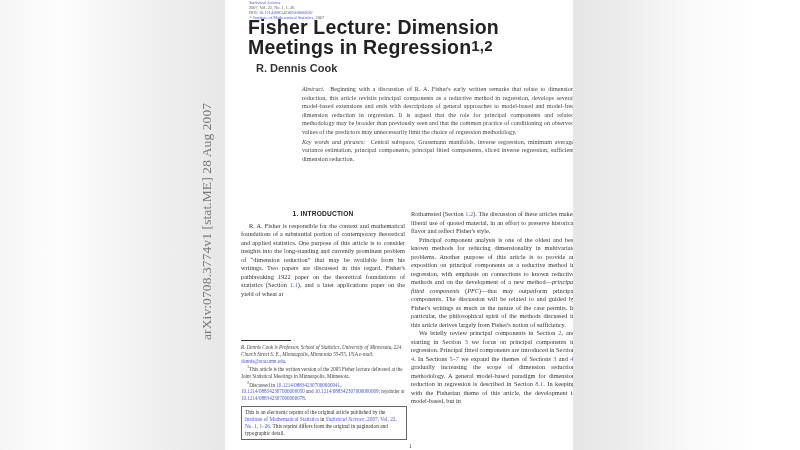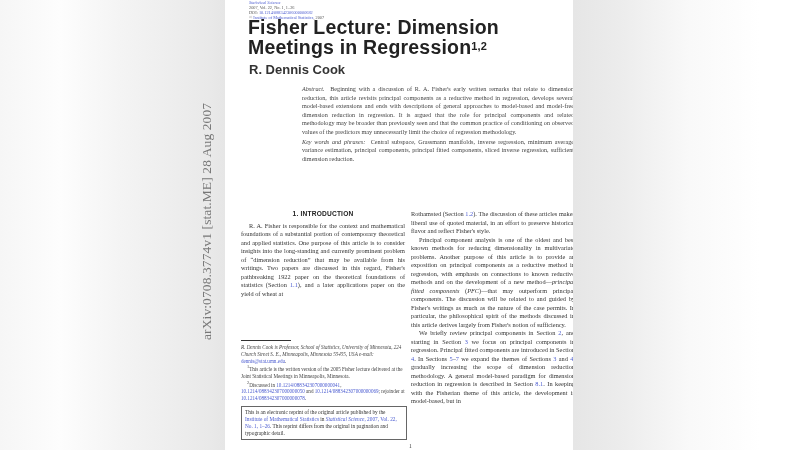--- a/index.html
+++ b/index.html
@@ -22,25 +22,25 @@
     .journal-header {
       position: absolute; left: 24px; top: 0px; font-size: 4.3px; line-height: 5px; color: #555;
     }
     .journal-header .link { color: #4a5bd0; }
     .journal-header .ital { font-style: italic; color: #4a5bd0; }
     .title {
       position: absolute; left: 23px; top: 17px; width: 320px;
       font-family: "Liberation Sans", "DejaVu Sans", sans-serif; font-weight: bold;
       font-size: 19.5px; line-height: 20px; color: #222; letter-spacing: 0.2px;
     }
-    .title sup { font-size: 11px; vertical-align: top; position: relative; top: -1px; }
+    .title sup { font-size: 15px; vertical-align: top; position: relative; top: -1px; }
     .author {
-      position: absolute; left: 24px; top: 62px;
+      position: absolute; left: 31px; top: 62px;
       font-family: "Liberation Sans", "DejaVu Sans", sans-serif; font-weight: bold;
-      font-size: 13px; color: #333;
+      font-size: 11px; color: #333;
     }
     .abstract {
       position: absolute; left: 77px; top: 85px; width: 272px;
       font-size: 6.2px; line-height: 8.6px; color: #444; text-align: justify;
     }
     .abstract p { margin: 0 0 1px 0; }
     .abstract .lbl { font-style: italic; }
     .col {
       position: absolute; top: 210px; width: 164px;
       font-size: 6.3px; line-height: 8.5px; color: #333; text-align: justify;

